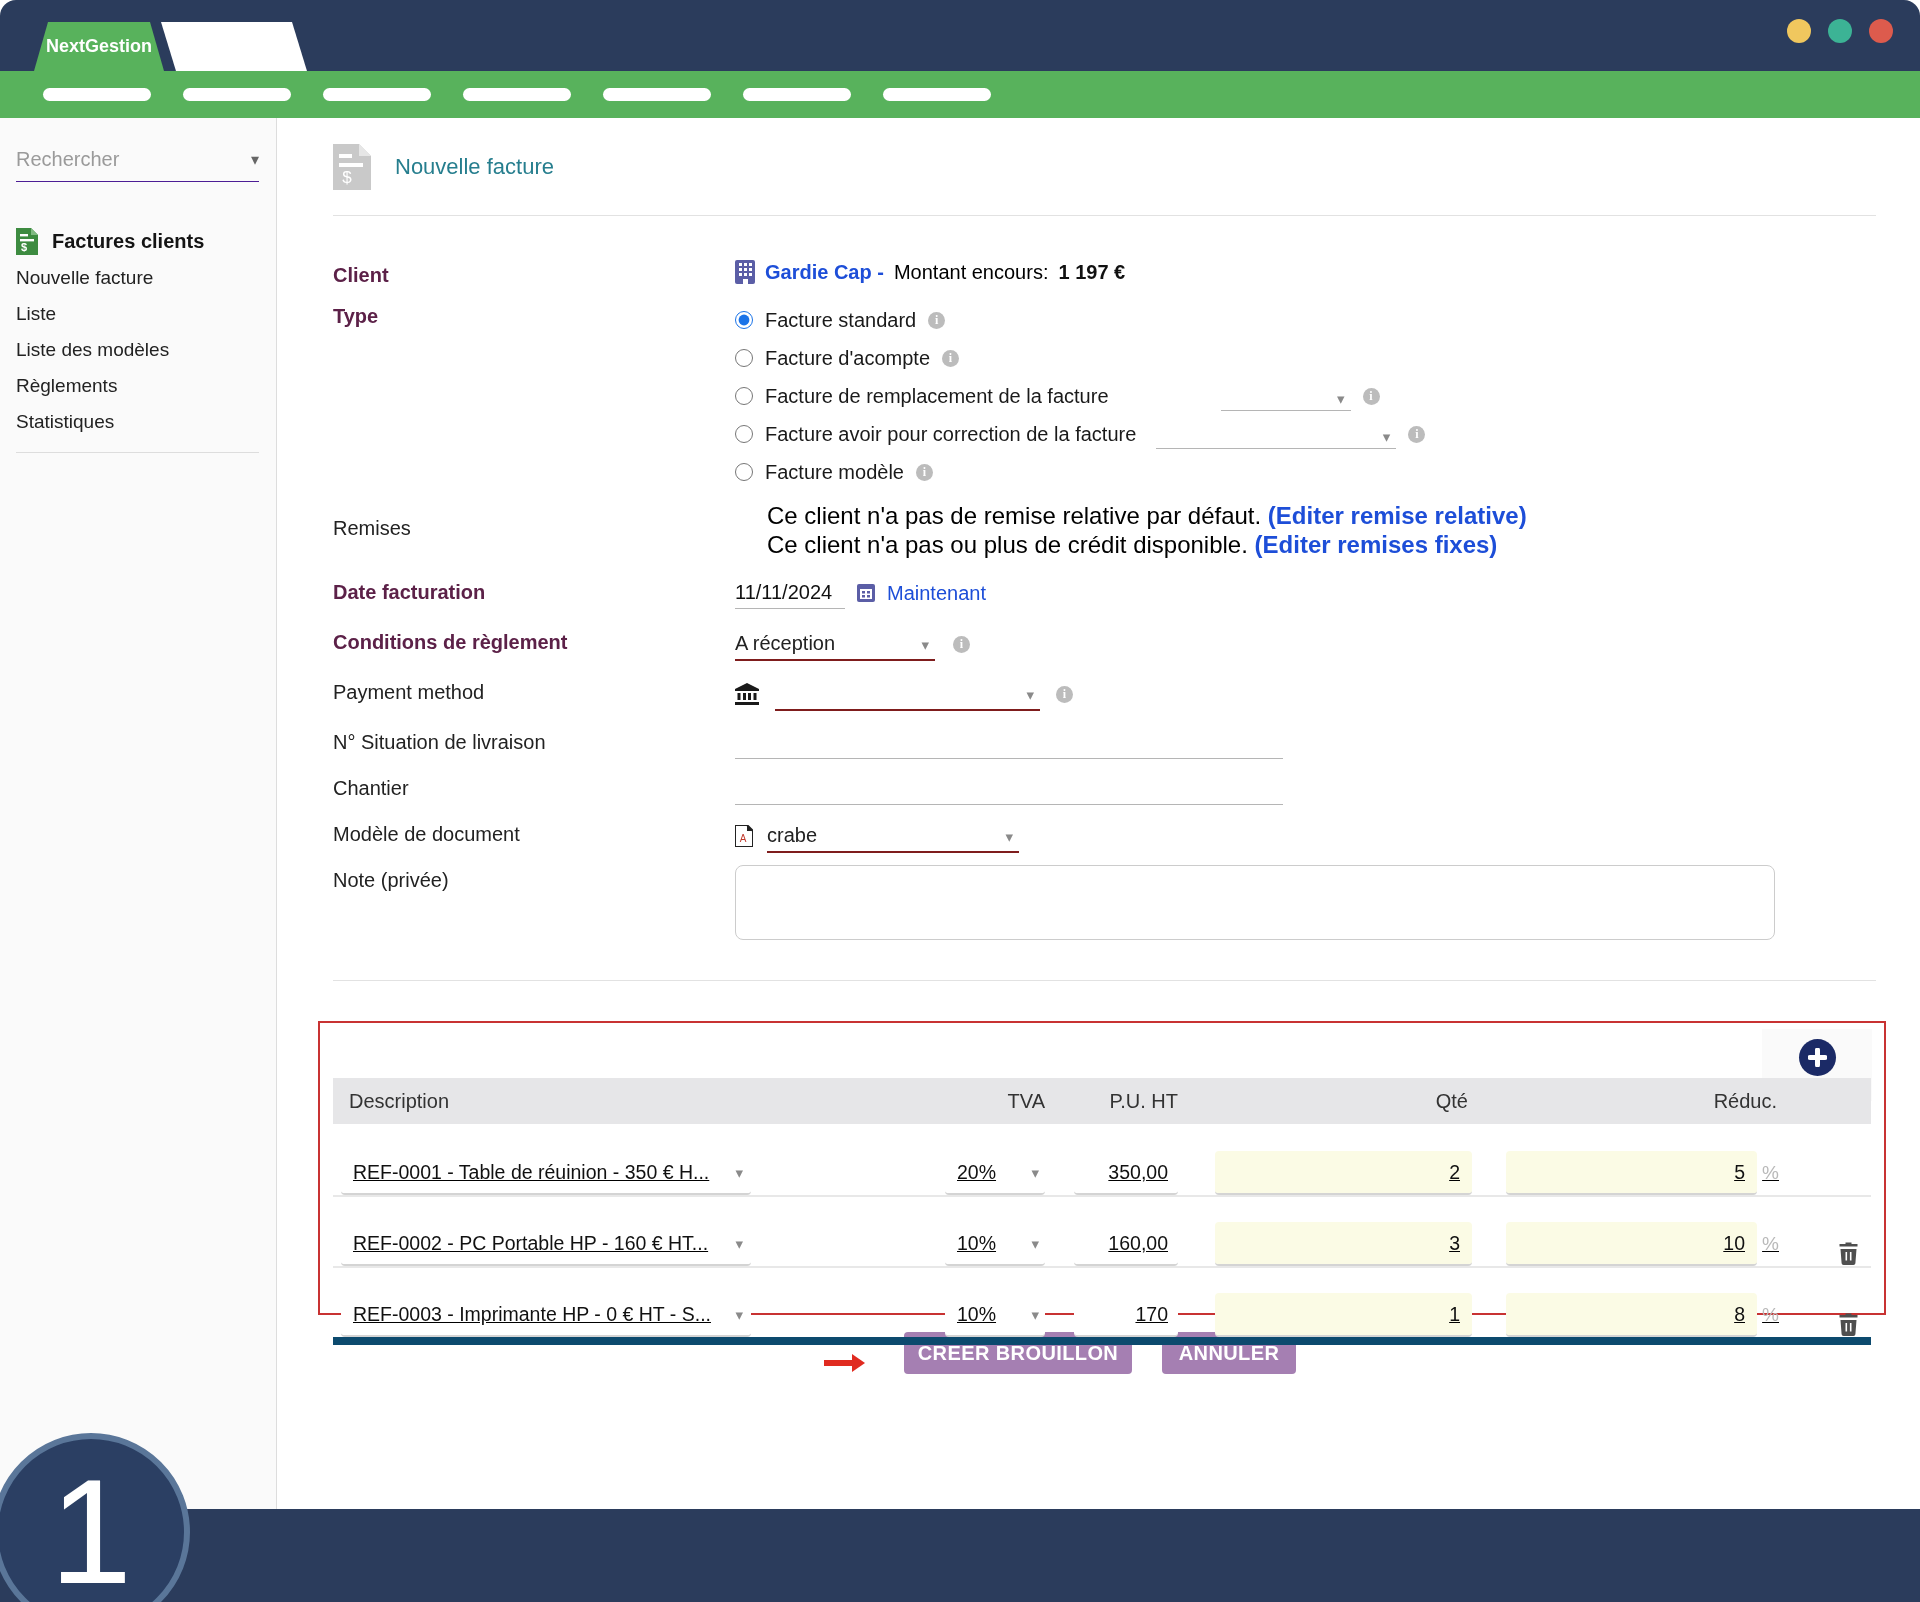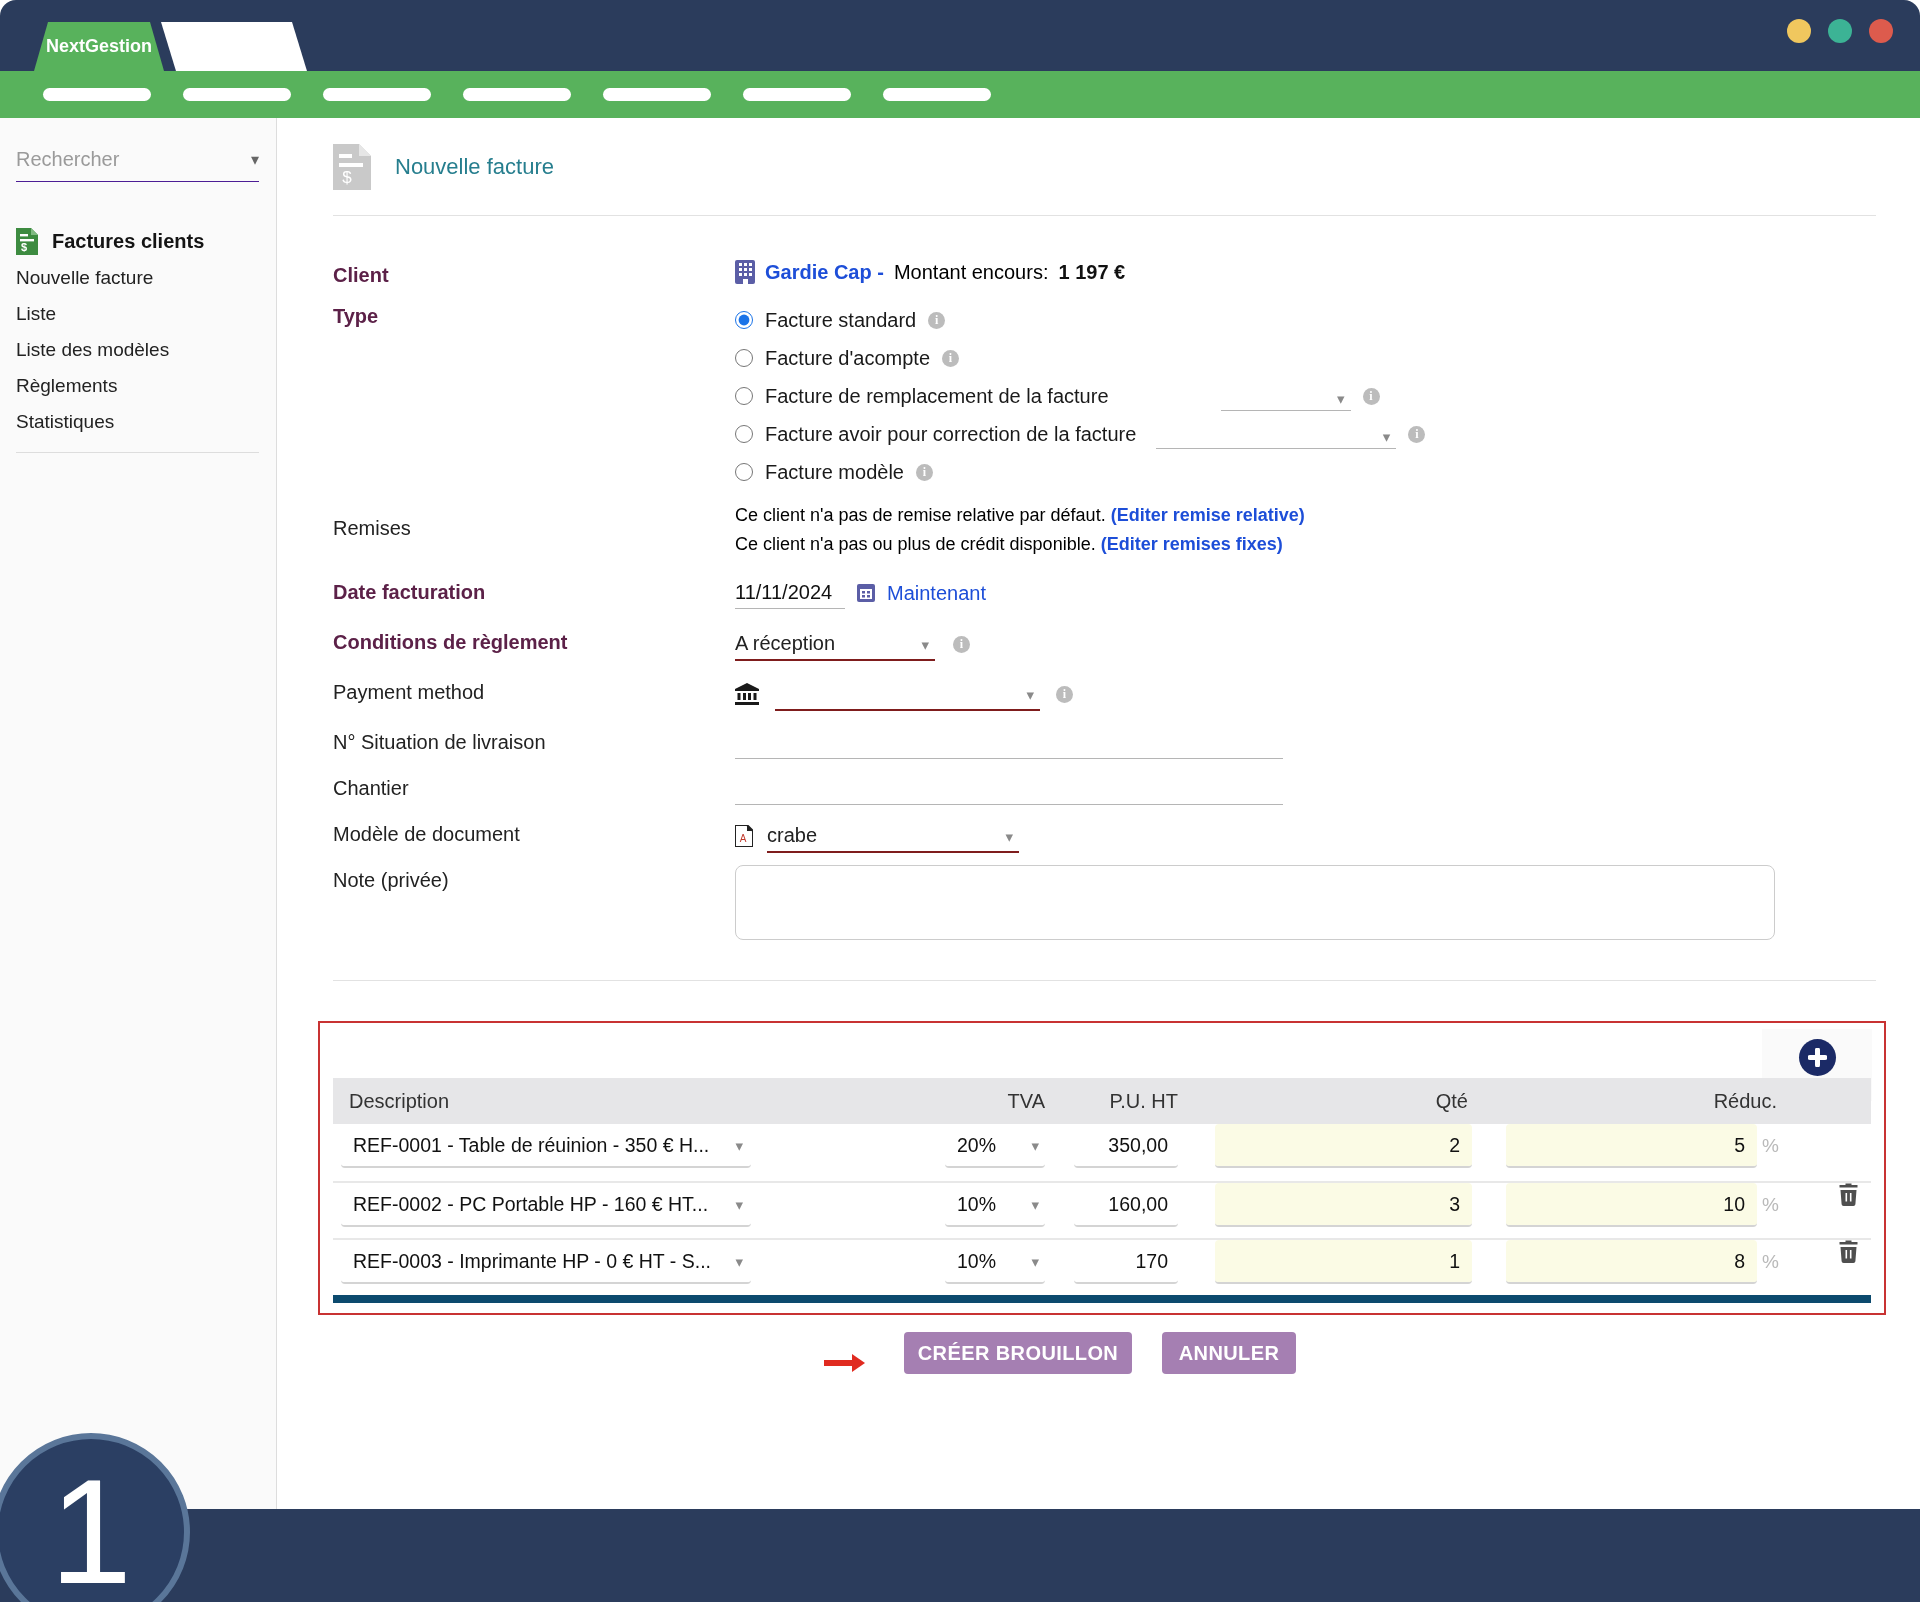--- a/index.html
+++ b/index.html
@@ -51,42 +51,42 @@
   .amount { color:#111; font-weight:bold; }
 
   .radio-row { display:flex; align-items:center; height:38px; gap:12px; }
   .radio-row input { width:18px; height:18px; accent-color:#1a73e8; }
   .radio-row .lbl { font-size:20px; color:#1a1a1a; }
   .info { width:17px; height:17px; border-radius:50%; background:#bcbcbc; color:#fff; flex-shrink:0;
     display:flex; align-items:center; justify-content:center; font-size:12px; font-weight:bold;
     font-family:"Liberation Serif", serif; }
   .uline-select { position:relative; border-bottom:1px solid #b5b5b5; height:30px;
     display:flex; align-items:flex-end; justify-content:flex-end; padding:0 6px 4px 6px; }
-  .remises-text { font-size:18px; line-height:29px; }
+  .remises-text { font-size:24px; line-height:29px;margin-left:32px; }
   .uline-input { border:none; outline:none; background:transparent; border-bottom:1px solid #b5b5b5;
     font-size:20px; font-family:"Liberation Sans",sans-serif; color:#111; height:32px; }
   .sel-box { position:relative; border-bottom:2px solid #7f1d1d; height:34px; display:flex; align-items:center; }
   .sel-box .caret { position:absolute; right:6px; top:10px; }
   textarea.note { width:1040px; height:75px; border:1px solid #ccc; border-radius:8px; resize:none;
     font-family:"Liberation Sans",sans-serif; font-size:18px; padding:8px 10px; }
 
   
   .lines-box { position:relative; margin:40px 34px 0 -15px; height:294px; border:2px solid #c83232; background:#fff; }
   .add-panel { position:absolute; top:6px; right:12px; width:110px; height:72px; background:#fafafa; }
   .add-btn { position:absolute; top:16px; right:48px; width:37px; height:37px; border-radius:50%;
     background:#1b2a66; display:flex; align-items:center; justify-content:center; cursor:pointer; }
   .ltable { position:absolute; left:13px; right:13px; top:55px; border-bottom:8px solid #0c4a6e; }
   .lhead { display:flex; align-items:center; height:46px; background:#e6e6e8; color:#333; font-size:20px; }
   .cdesc { width:610px; padding-left:16px; }
   .ctva  { width:102px; text-align:right; }
   .cpu   { width:133px; text-align:right; }
   .cqty  { width:294px; text-align:right; padding-right:4px; }
   .cred  { width:307px; text-align:right; padding-right:2px; }
   .cdel  { flex:1; }
-  .lrow { display:flex; align-items:flex-start; height:57px; }
+  .lrow { display:flex; align-items:flex-end; height:71px;text-decoration:underline; }
   .lrow + .lrow { border-top:2px solid #e8e8e8; }
   .lrow .cdesc, .lrow .ctva, .lrow .cpu, .lrow .cqty, .lrow .cred { display:flex; align-items:center; padding:0; }
   .fld { height:44px; background:#fff; border-radius:4px; border-bottom:2px solid #d4d4d4;
     display:flex; align-items:center; font-size:19.5px; color:#111; }
   .fld.yellow { background:#fbfbe5; }
   .desc-fld { width:410px; margin-left:8px; padding:0 26px 0 12px; position:relative; white-space:nowrap; overflow:hidden; }
   .desc-fld .caret { position:absolute; right:8px; top:14px; }
   .tva-fld { width:100px; margin-left:2px; padding-left:12px; position:relative; }
   .tva-fld .caret { position:absolute; right:6px; top:14px; }
   .pu-fld { width:104px; margin-left:auto; justify-content:flex-end; padding-right:10px; }

